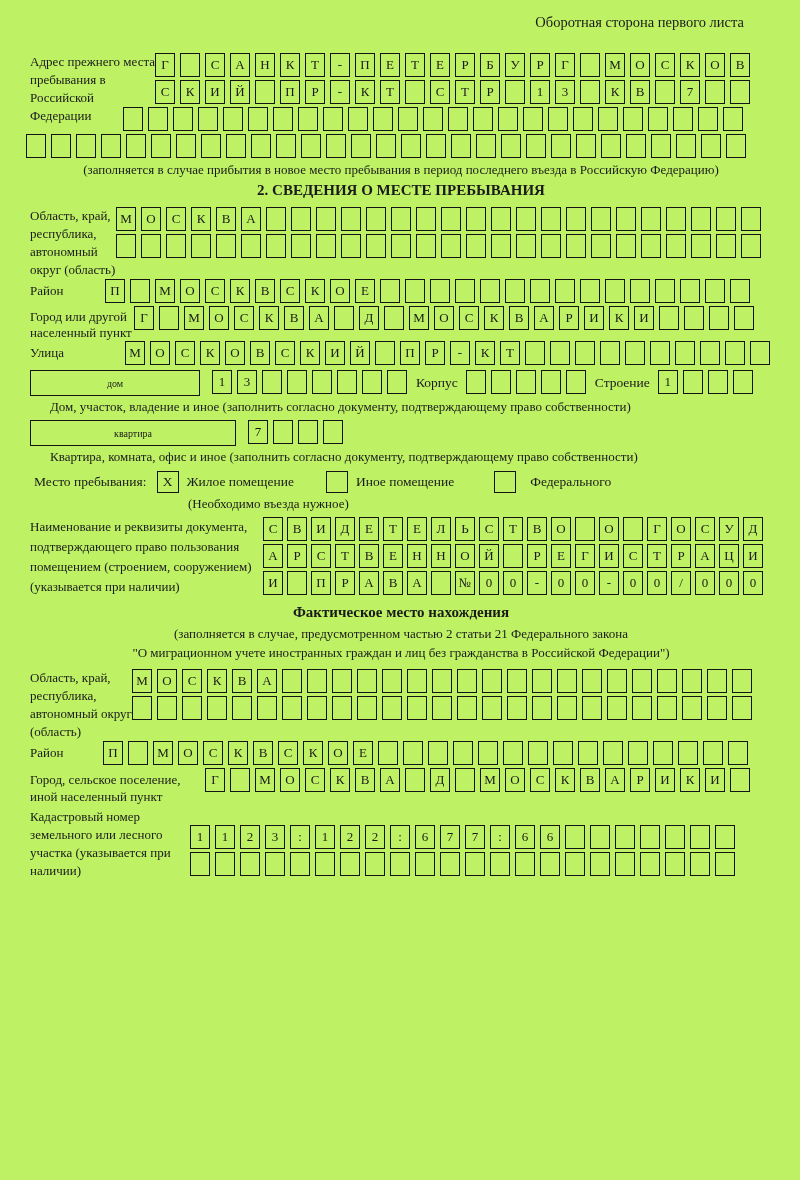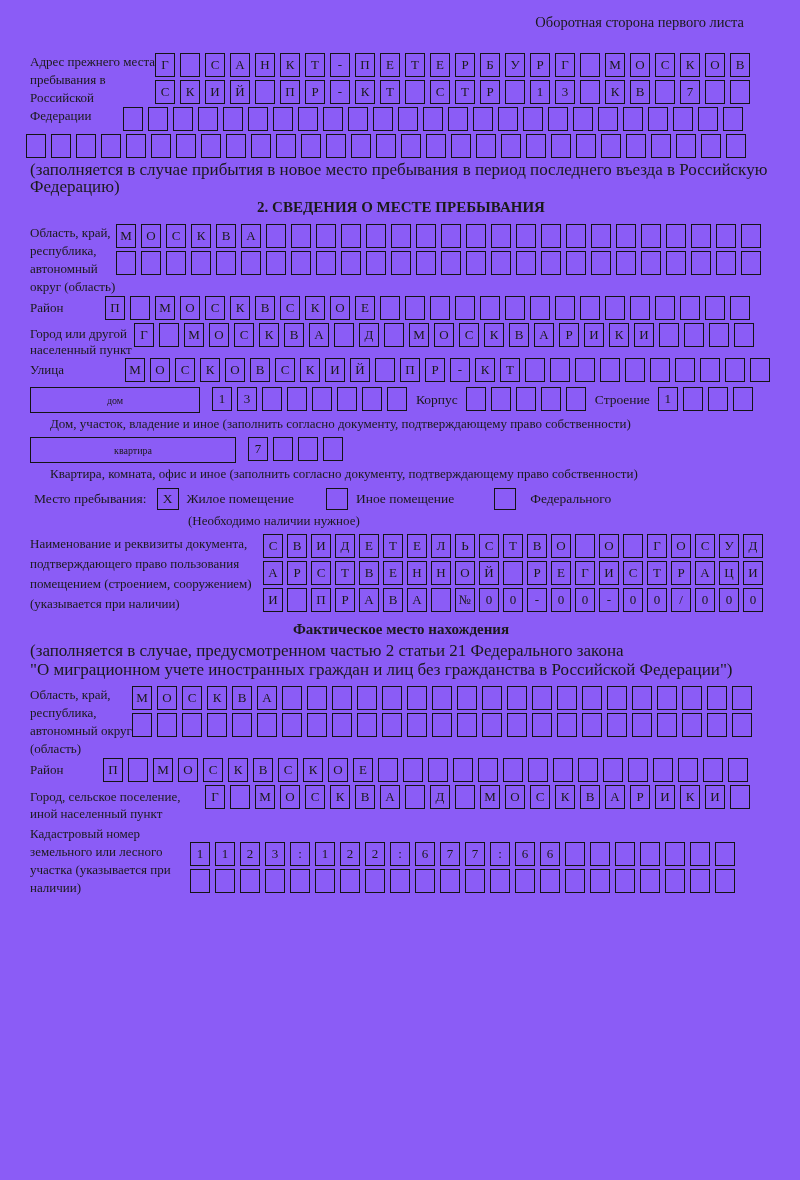--- a/index.html
+++ b/index.html
@@ -1,20 +1,20 @@
 <!DOCTYPE html>
 <html><head>
 <meta charset="utf-8">
 <style>
   html,body{margin:0;padding:0;background:#ffffff;}
   .page{
     position:relative;
     width:800px;height:1180px;
     margin:0 auto;
-    background:#8b5cf6;
+    background:#bef264;
     color:#1a1a1a;
     font-family:"Liberation Serif","DejaVu Serif",serif;
     box-sizing:border-box;
     padding:14px 28px 0 30px;
     overflow:hidden;
   }
   .header-note{
     text-align:right;
     font-size:14.5px;
     padding-right:28px;
@@ -32,22 +32,22 @@
     flex:0 0 auto;
     width:20px;height:24px;
     border:1.6px solid #141414;
     margin-right:5px;
     display:flex;align-items:center;justify-content:center;
     font-size:13px;
   }
   .tight .cell{margin-right:4px;}
   .shift-left{margin-left:-32px;}
   .note{
-    font-size:17px;line-height:17px;
-    text-align:left;
+    font-size:13px;line-height:17px;
+    text-align:center;
     margin:2px 0 4px 0;
   }
   .note-left{
     font-size:13px;line-height:17px;
     text-align:left;
     margin:1px 0 5px 20px;
   }
   .section-title{
     font-size:15px;font-weight:bold;
     text-align:center;
@@ -410,21 +410,21 @@
 
   <div class="stay-row">
     <span>Место пребывания:</span>
     <span class="cbox" style="margin:0 8px 0 10px;">X</span>
     <span>Жилое помещение</span>
     <span class="cbox" style="margin:0 8px 0 32px;"></span>
     <span>Иное помещение</span>
     <span class="cbox" style="margin:0 14px 0 40px;"></span>
     <span>Федерального</span>
   </div>
-  <div class="note-left" style="margin-left:158px;">(Необходимо наличии нужное)</div>
+  <div class="note-left" style="margin-left:158px;">(Необходимо въезда нужное)</div>
 
   <div class="frow" style="margin-top:4px;">
     <div class="flabel" style="width:233px;line-height:20px;">Наименование и реквизиты документа, подтверждающего право пользования помещением (строением, сооружением) (указывается при наличии)</div>
     <div class="cellcol tight">
       <div class="cells">
           <span class="cell">С</span>
           <span class="cell">В</span>
           <span class="cell">И</span>
           <span class="cell">Д</span>
           <span class="cell">Е</span>

